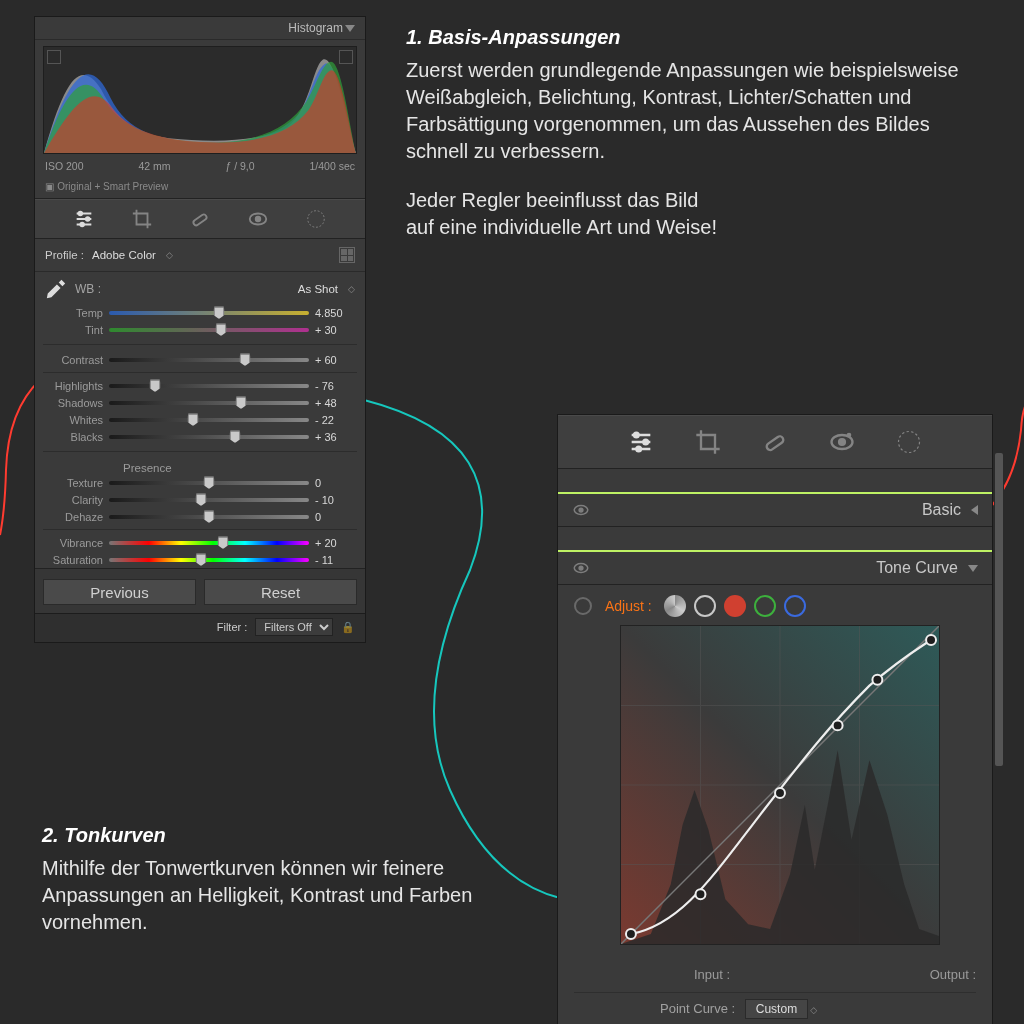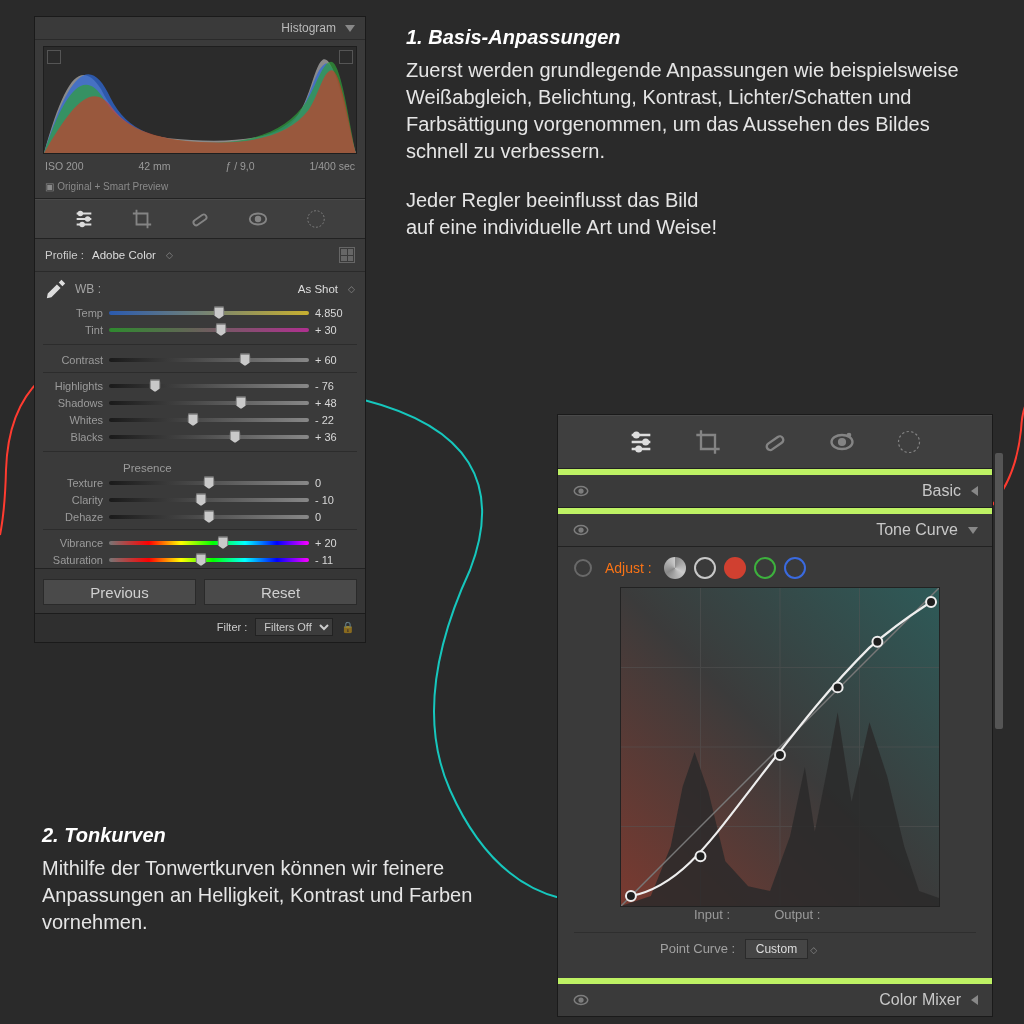--- a/index.html
+++ b/index.html
@@ -19,21 +19,21 @@
   .panel-left {
     position: absolute;
     top: 16px; left: 34px;
     width: 332px;
     background: #3a3a3a;
     border: 1px solid #1a1a1a;
     font-size: 12px;
   }
   .hdr {
     display:flex; justify-content:flex-end; align-items:center;
-    padding: 4px 10px; gap:9px; color:#bbb;
+    padding: 4px 10px; gap:2px; color:#bbb;
     border-bottom:1px solid #2a2a2a;
   }
   .tri-down { width:0;height:0;border-left:5px solid transparent;border-right:5px solid transparent;border-top:7px solid #888; display:inline-block;}
   .tri-left { width:0;height:0;border-top:5px solid transparent;border-bottom:5px solid transparent;border-right:7px solid #888; display:inline-block;}
   .histogram-box { position:relative; height:108px; margin:6px 8px 4px; background:#2b2b2b; border:1px solid #1e1e1e;}
   .histogram-box svg { width:100%; height:100%; display:block;}
   .clip-ind { position:absolute; top:3px; width:14px;height:14px; border:1px solid #555; background:#2b2b2b;}
   .clip-ind.left{left:3px;} .clip-ind.right{right:3px;}
   .exif-row { display:flex; justify-content:space-between; padding:2px 10px 6px; font-size:10.5px; color:#9a9a9a;}
   .preview-row{ padding:3px 10px 6px; font-size:10px; color:#8a8a8a; border-bottom:1px solid #222;}
@@ -72,35 +72,35 @@
   .filter-row{ display:flex; justify-content:flex-end; align-items:center; gap:8px; padding:4px 10px 6px; background:#2f2f2f; border-top:1px solid #1c1c1c; font-size:11px;}
   .filter-row select{ background:#3c3c3c;border:1px solid #222;color:#ccc;font-size:11px; padding:1px 4px;}
 
   
   .panel-right{
     position:absolute; top:414px; left:557px; width:436px;
     background:#3a3a3a; border:1px solid #1a1a1a; font-size:13px;
   }
   .panel-right .tool-strip{ padding:12px 50px; }
   .panel-right .tool-strip .ico{ width:28px;height:28px;}
-  .section-hdr{ display:flex; align-items:center; gap:10px; padding:7px 14px; border-top:6px solid #bef264; border-bottom:1px solid #222; color:#c8c8c8; font-size:16px;}
+  .section-hdr{ display:flex; align-items:center; gap:10px; padding:7px 14px; border-top:2px solid #bef264; border-bottom:1px solid #222; color:#c8c8c8; font-size:16px;margin-top:23px;}
   .section-hdr .eye{ margin-right:auto; width:18px;height:18px; opacity:.6;}
   .curve-area{ padding:10px 16px 8px;}
   .adjust-row{ display:flex; align-items:center; gap:8px; margin-bottom:8px;}
   .adjust-row .tat{ width:18px;height:18px;border:2px solid #888;border-radius:50%; opacity:.6; cursor:pointer;}
   .adjust-row .lbl{ color:#f97316; font-size:14px; margin-left:5px; margin-right:4px;}
   .ch-btn{ width:22px;height:22px;border-radius:50%; border:2px solid; cursor:pointer; display:inline-block;}
   .ch-lum{ border:none; background:conic-gradient(#888 0deg,#ccc 120deg,#888 240deg,#ccc 360deg);}
   .ch-rgb{ border-color:#c8c8c8;}
   .ch-r{ border:none; background:#d04030;}
   .ch-g{ border-color:#3db03d;}
   .ch-b{ border-color:#3a6adf;}
   .curve-box{ position:relative; width:320px;height:320px; margin:0 0 0 46px; background:#3f3f3f; border:1px solid #222;}
   .curve-box svg{width:100%;height:100%;display:block;}
-  .io-row{ display:flex; gap:44px; padding:0 0 10px 120px; color:#9a9a9a; font-size:13px;}
+  .io-row{ display:flex; gap:44px; padding:22px 0 10px 120px; color:#9a9a9a; font-size:13px;justify-content:space-between;}
   .pc-row{ padding:8px 0 14px 86px; color:#a0a0a0; font-size:13px; border-top:1px solid #2e2e2e;}
   .pc-row .sel{ background:#454545; border:1px solid #2a2a2a; color:#ddd; padding:2px 10px; font-size:12px; margin-left:6px;}
   .scrollbar{ position:absolute; top:0; right:-12px; width:10px; height:100%; background:#2a2a2a;}
   .scrollbar .thumb{ position:absolute; left:1px; right:1px; top:38px; height:46%; background:#555; border-radius:2px;}
 
   
   svg.connector{ position:absolute; overflow:visible; pointer-events:none;}
 </style>
 </head>
 <body>

